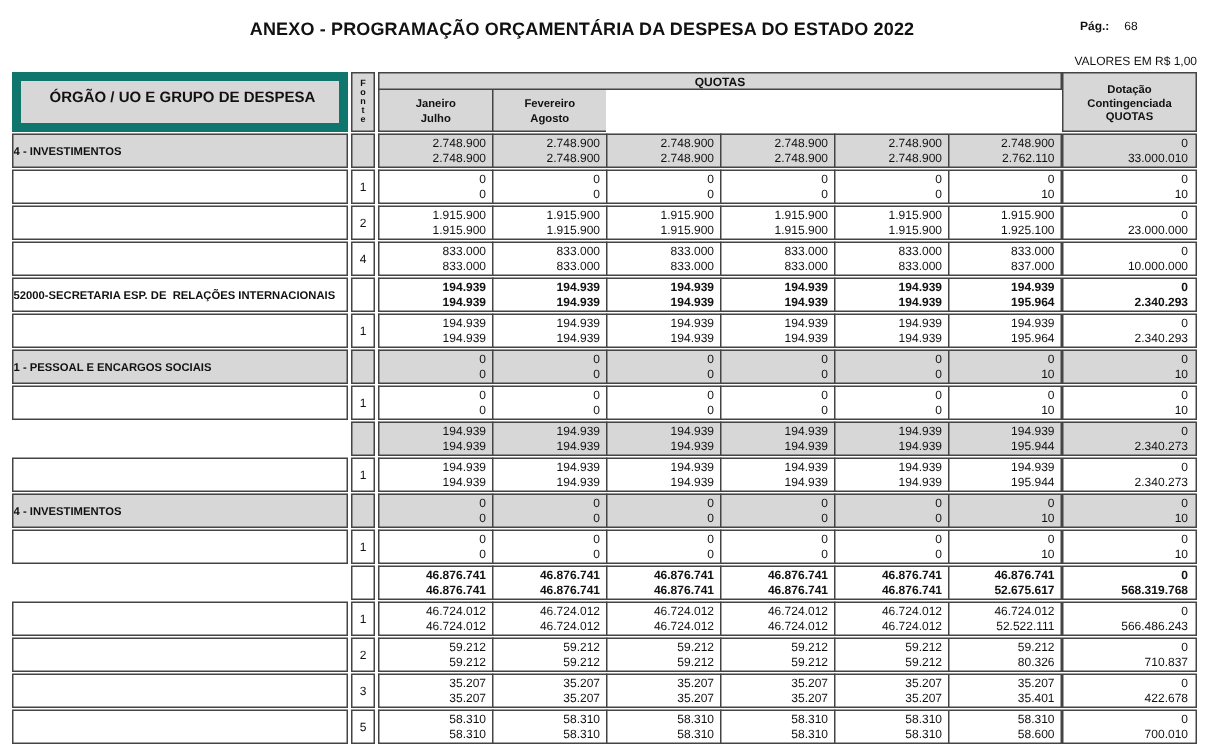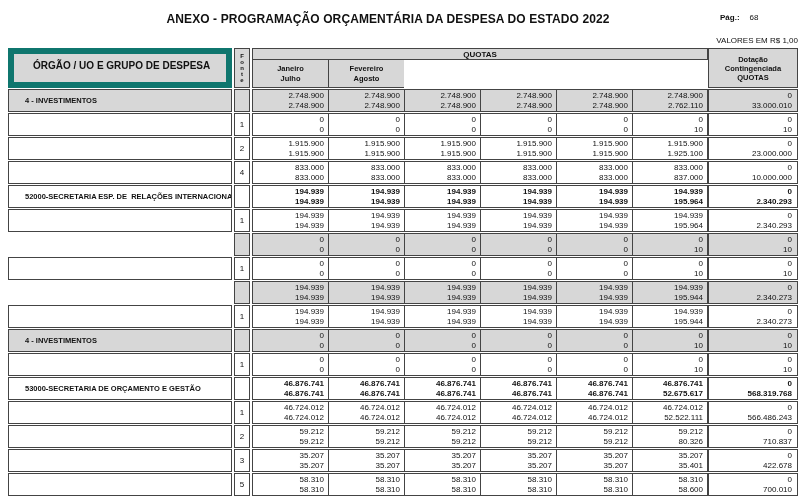--- a/index.html
+++ b/index.html
@@ -58,21 +58,21 @@
     text-align: center; font-size: 7.5px; font-weight: bold; line-height: 9px;
     padding-top: 6px;
   }
 
   
   .tbody { margin-top: 1px; }
   .block { height: 22px; margin-bottom: 2px; }
   .block .box { border: 1px solid #444; background: #fff; }
   .block .c-label {
     grid-column: 1; display: flex; align-items: center;
-    font-size: 7.5px; padding-left: 16px; overflow: hidden;
+    font-size: 7.5px; padding-left: 0; overflow: hidden;
   }
   .block .c-label span { white-space: pre; }
   .block .c-fonte {
     grid-column: 3; display: flex; align-items: center; justify-content: center;
     font-size: 8px;
   }
   .block .c-num {
     border-top: 1px solid #444; border-bottom: 1px solid #444; border-left: 1px solid #444;
     background: #fff;
     font-size: 8px; text-align: right; padding: 1px 4px 0 0; line-height: 10px;
@@ -335,20 +335,23 @@
         <div class="c-num last-month" style="grid-column: 10;">
           <div>194.939</div>
           <div>195.964</div>
         </div>
         <div class="c-num c-total">
           <div>0</div>
           <div>2.340.293</div>
         </div>
       </div>
       <div class="grid-cols block group">
+        <div class="box c-label">
+          <span>1 - PESSOAL E ENCARGOS SOCIAIS</span>
+        </div>
         <div></div>
         <div class="box c-fonte"></div>
         <div></div>
         <div class="c-num" style="grid-column: 5;">
           <div>0</div>
           <div>0</div>
         </div>
         <div class="c-num" style="grid-column: 6;">
           <div>0</div>
           <div>0</div>
@@ -545,23 +548,20 @@
         <div class="c-num last-month" style="grid-column: 10;">
           <div>0</div>
           <div>10</div>
         </div>
         <div class="c-num c-total">
           <div>0</div>
           <div>10</div>
         </div>
       </div>
       <div class="grid-cols block org">
-        <div class="box c-label">
-          <span>53000-SECRETARIA DE ORÇAMENTO E GESTÃO</span>
-        </div>
         <div></div>
         <div class="box c-fonte"></div>
         <div></div>
         <div class="c-num" style="grid-column: 5;">
           <div>46.876.741</div>
           <div>46.876.741</div>
         </div>
         <div class="c-num" style="grid-column: 6;">
           <div>46.876.741</div>
           <div>46.876.741</div>

